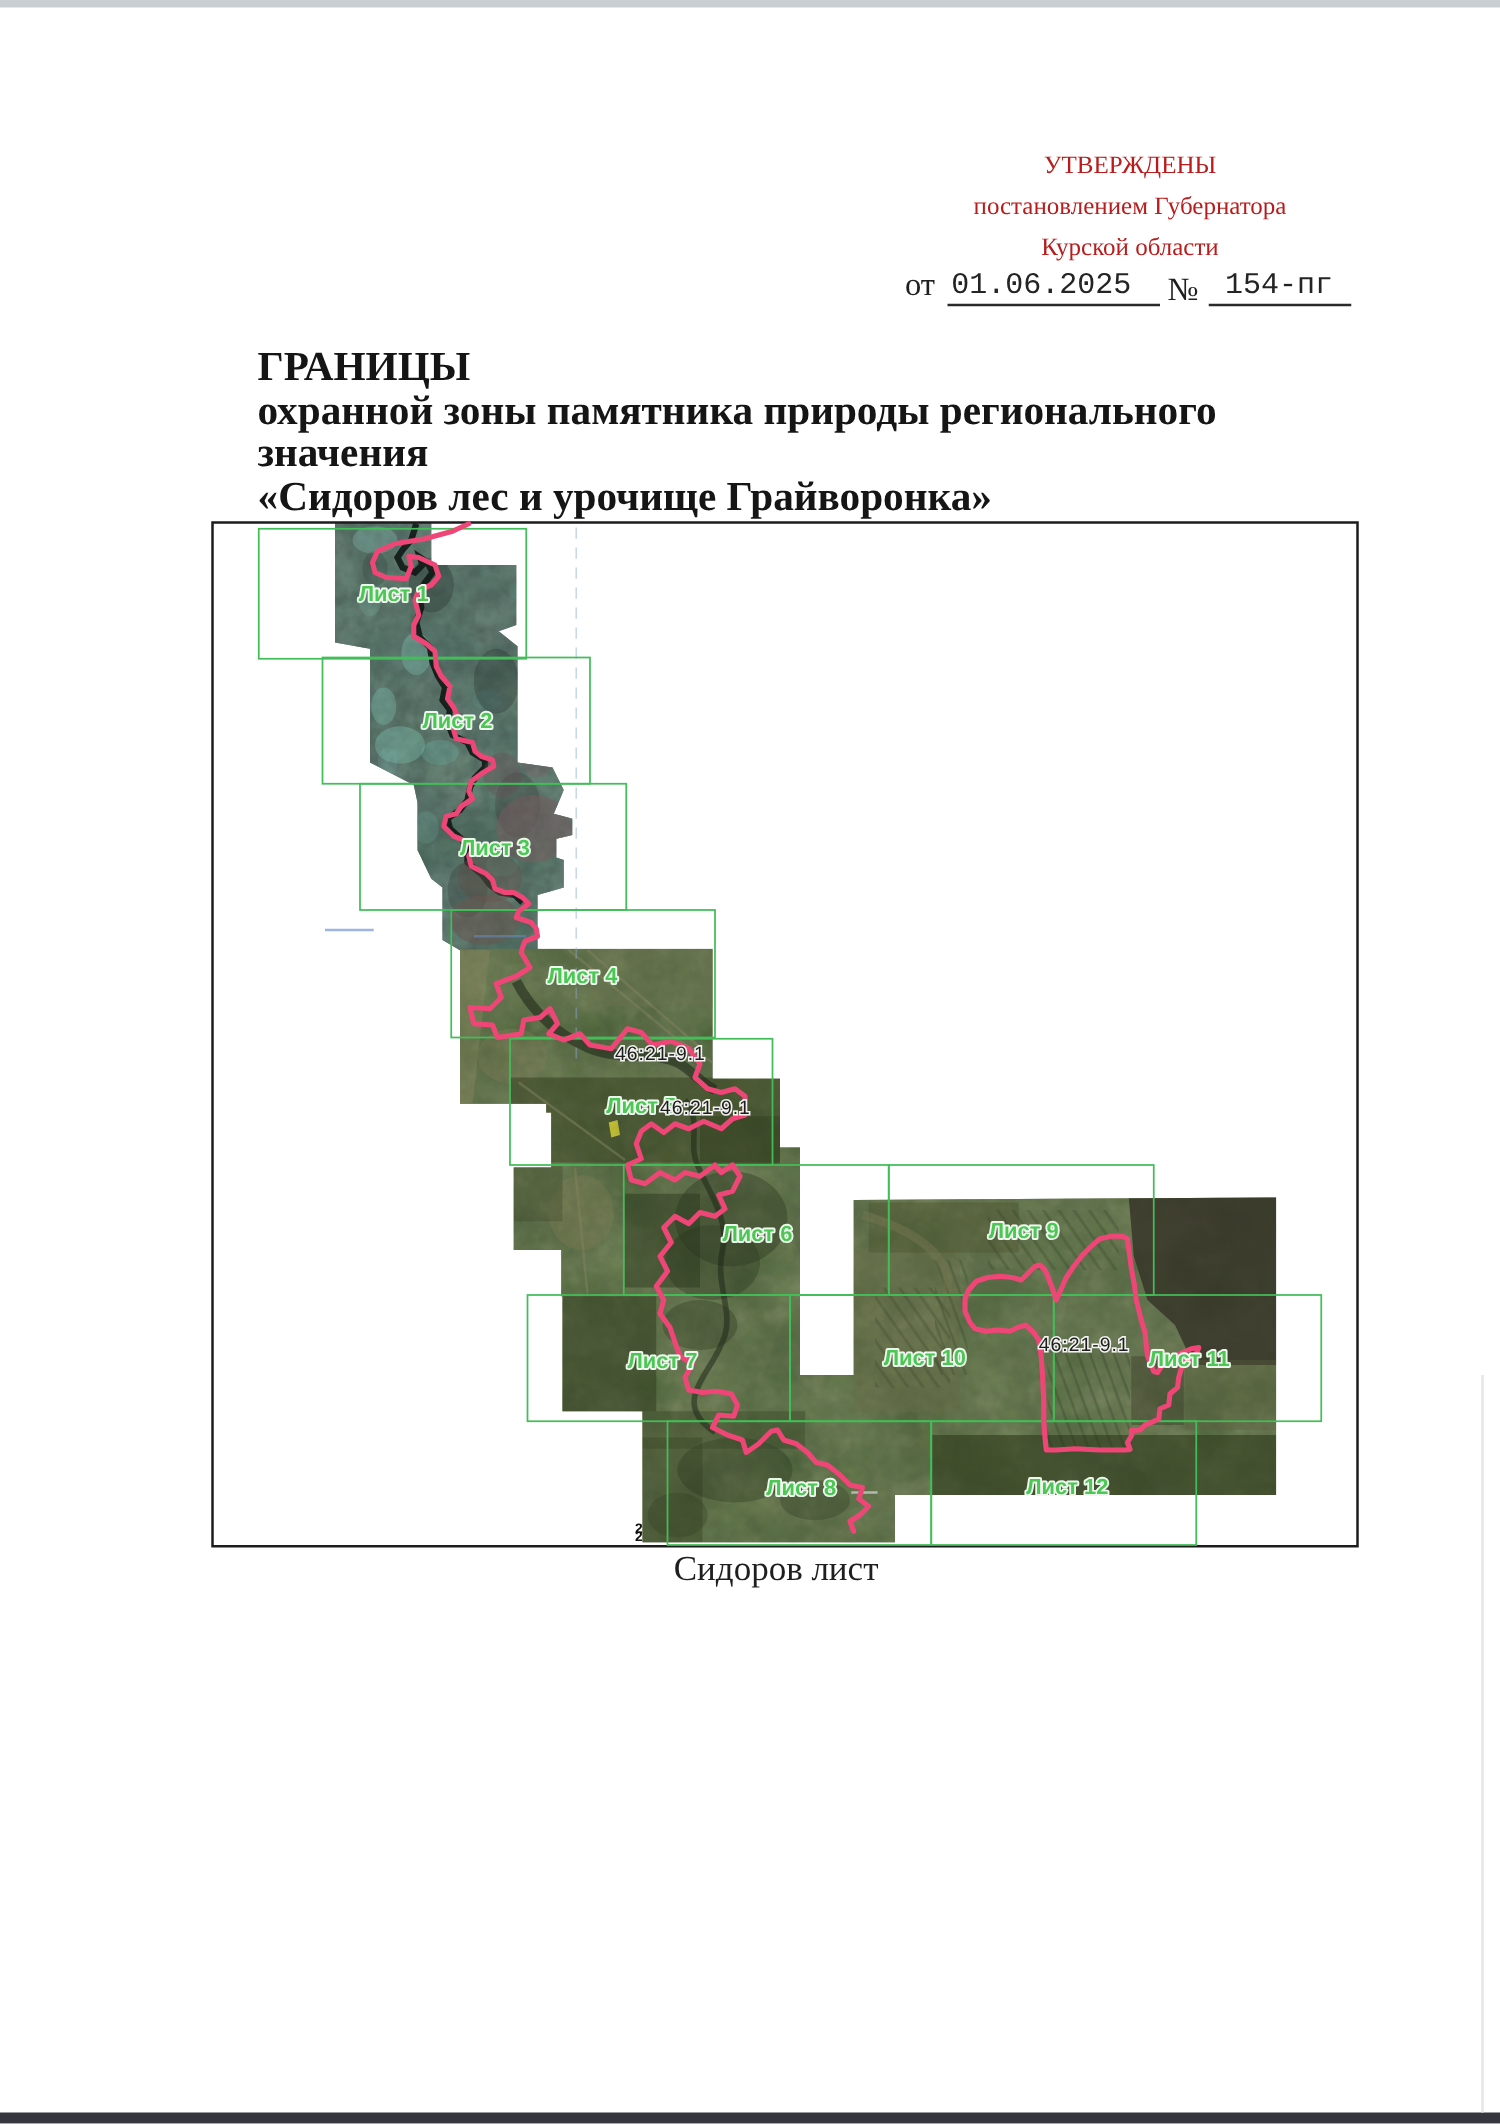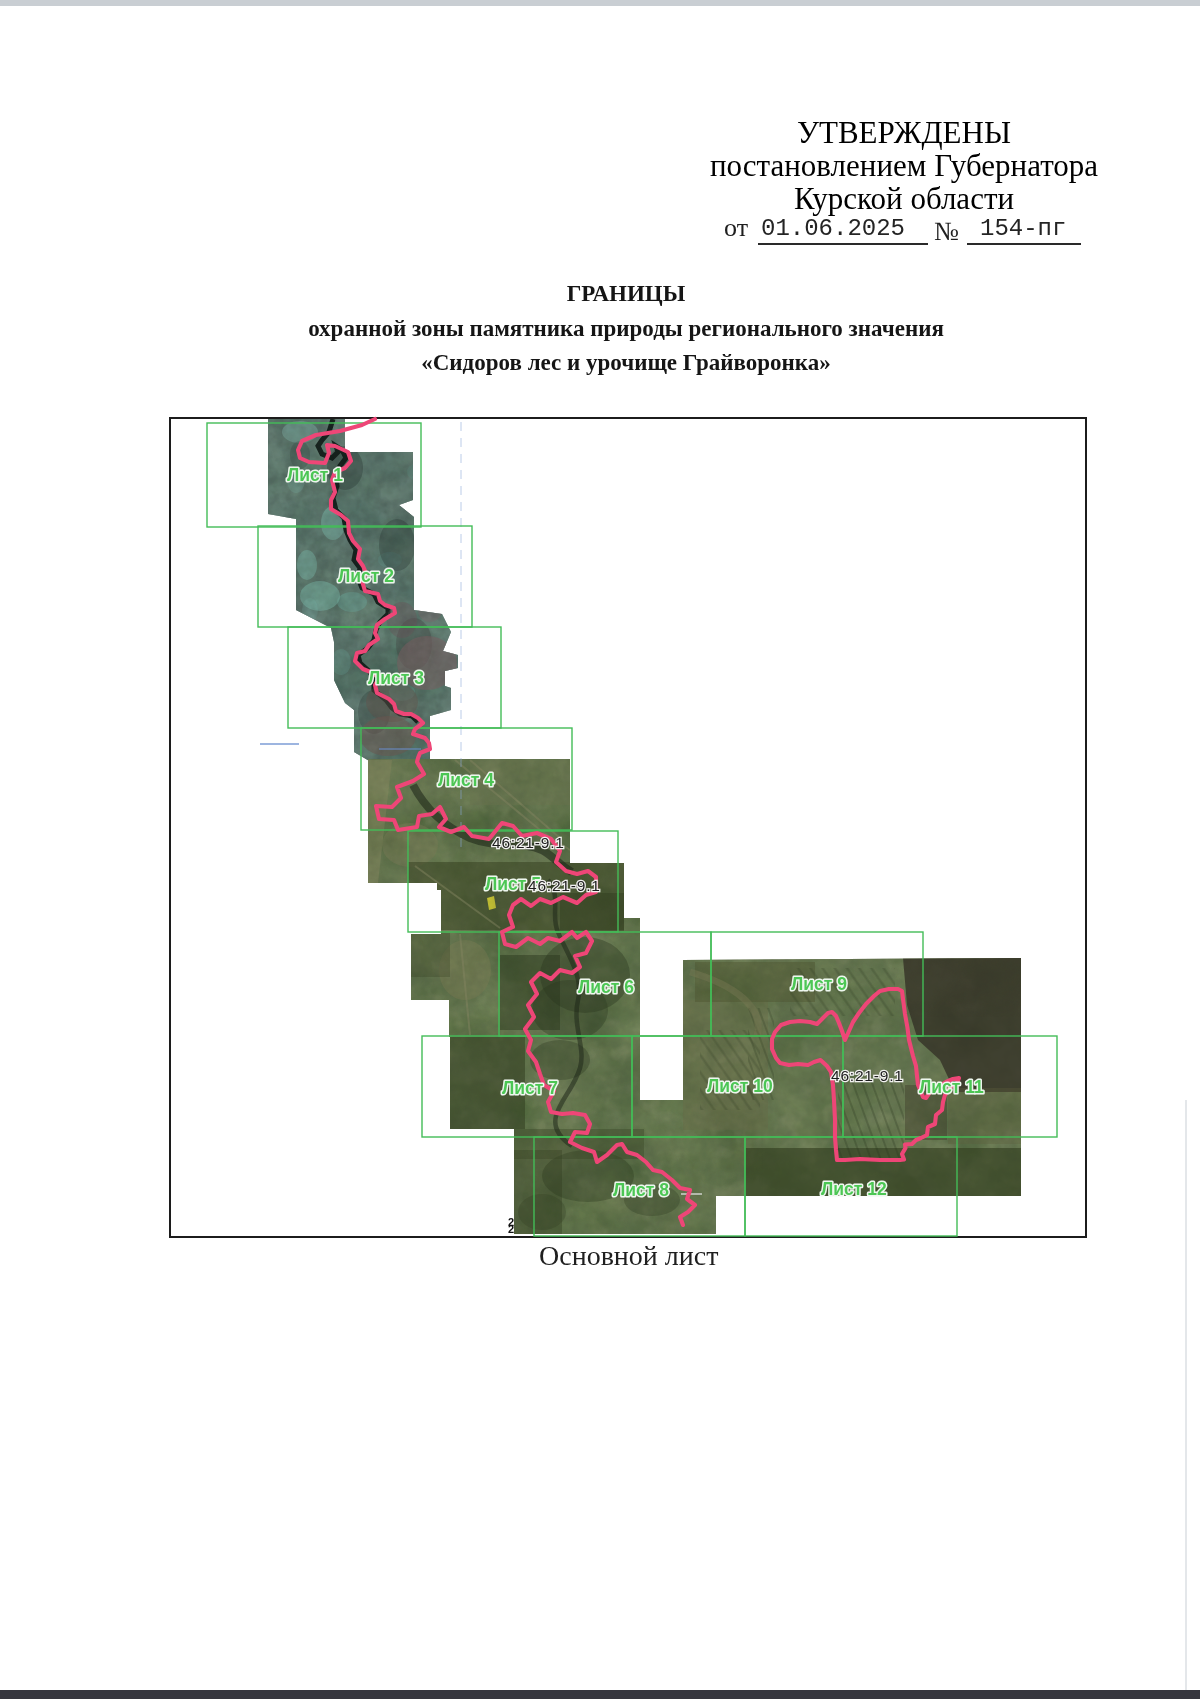--- a/index.html
+++ b/index.html
@@ -1,35 +1,35 @@
 <!DOCTYPE html>
 <html><head>
 <meta charset="utf-8">
 <style>
 html,body{margin:0;padding:0;background:#fff;}
 body{width:1200px;height:1699px;position:relative;overflow:hidden;font-family:"Liberation Serif",serif;color:#1a1a1a;}
 .abs{position:absolute;}
-.hdr{left:704px;top:116px;width:400px;text-align:center;font-size:31px;line-height:33px;color:#000000;}
-.ttl{left:206px;top:277px;width:840px;text-align:center;font-size:23px;line-height:34.6px;font-weight:bold;color:#151515;}
+.hdr{left:704px;top:116px;width:400px;text-align:center;font-size:20px;line-height:33px;color:#b91c1c;}
+.ttl{left:206px;top:277px;width:840px;text-align:left;font-size:33px;line-height:34.6px;font-weight:bold;color:#151515;}
 .mono{font-family:"Liberation Mono",monospace;font-size:24px;line-height:24px;color:#242424;}
 </style>
 </head>
 <body>
 
 <div class="abs hdr">УТВЕРЖДЕНЫ<br>постановлением Губернатора<br>Курской области</div>
 <div class="abs" id="ot" style="left:724px;top:213px;font-size:26px;line-height:29px;color:#1f1f1f;">от</div>
 <div class="abs mono" id="date" style="left:761px;top:217px;">01.06.2025</div>
 <div class="abs" id="num" style="left:934px;top:219px;font-size:26px;line-height:26px;color:#1f1f1f;">№</div>
 <div class="abs mono" id="num2" style="left:980px;top:217px;">154-пг</div>
 <div class="abs" style="left:758px;top:243px;width:170px;height:2px;background:#2a2a2a;"></div>
 <div class="abs" style="left:967px;top:243px;width:114px;height:2px;background:#2a2a2a;"></div>
 
 <div class="abs ttl">ГРАНИЦЫ<br>охранной зоны памятника природы регионального значения<br>«Сидоров лес и урочище Грайворонка»</div>
 
-<div class="abs" id="cap" style="left:539px;top:1242px;font-size:28px;line-height:28px;color:#1f1f1f;">Основной лист</div>
+<div class="abs" id="cap" style="left:539px;top:1242px;font-size:28px;line-height:28px;color:#1f1f1f;">Сидоров лист</div>
 
 <svg class="abs" style="left:0;top:0;" width="1200" height="1699" viewBox="0 0 1200 1699">
 <defs>
 <filter id="fT" x="0" y="0" width="100%" height="100%">
   <feTurbulence type="fractalNoise" baseFrequency="0.016 0.02" numOctaves="4" seed="7"></feTurbulence>
   <feColorMatrix type="matrix" values="0.34 0 0 0 0.08  0.36 0.08 0 0 0.19  0.33 0 0.08 0 0.13  0 0 0 0 1"></feColorMatrix>
 </filter>
 <filter id="fO" x="0" y="0" width="100%" height="100%">
   <feTurbulence type="fractalNoise" baseFrequency="0.017 0.021" numOctaves="4" seed="23"></feTurbulence>
   <feColorMatrix type="matrix" values="0.36 0 0 0 0.09  0.38 0.08 0 0 0.15  0.22 0 0.05 0 0.04  0 0 0 0 1"></feColorMatrix>

